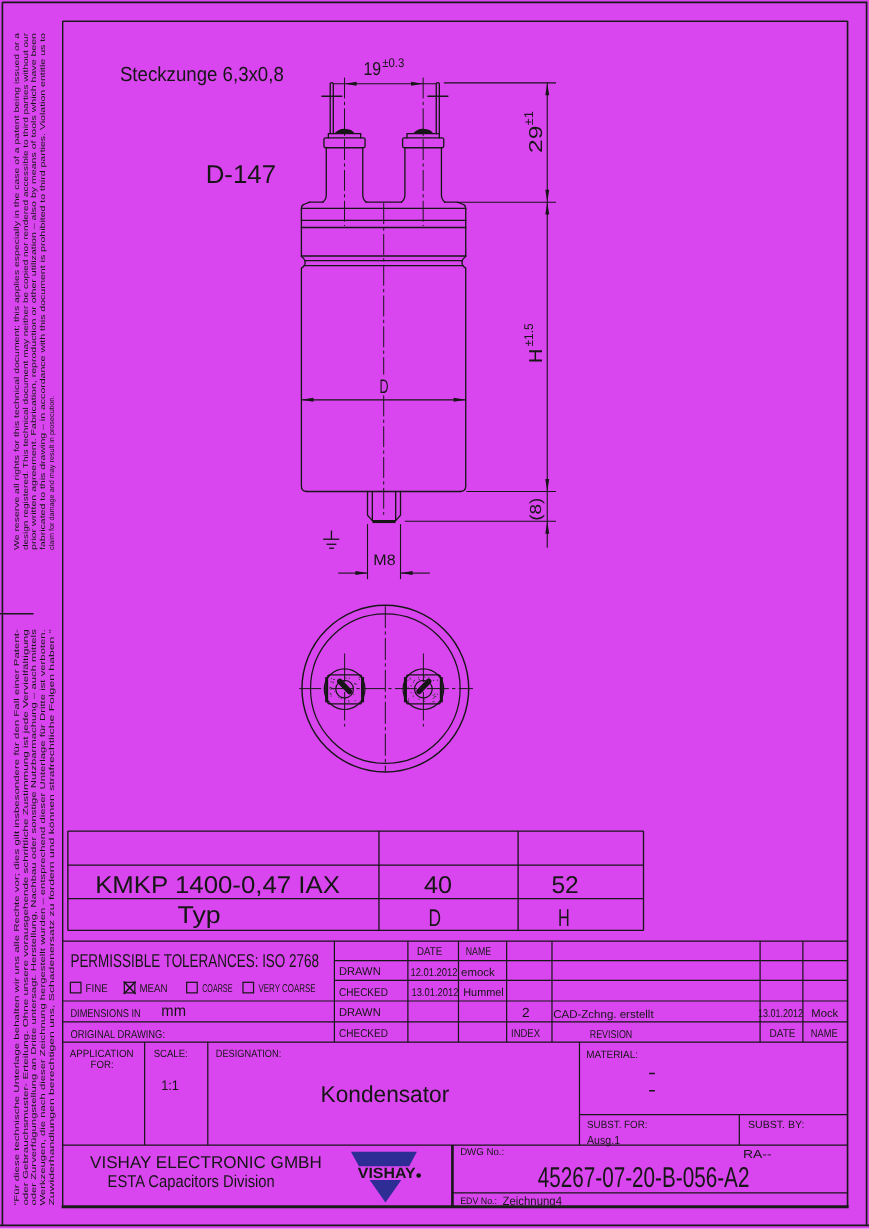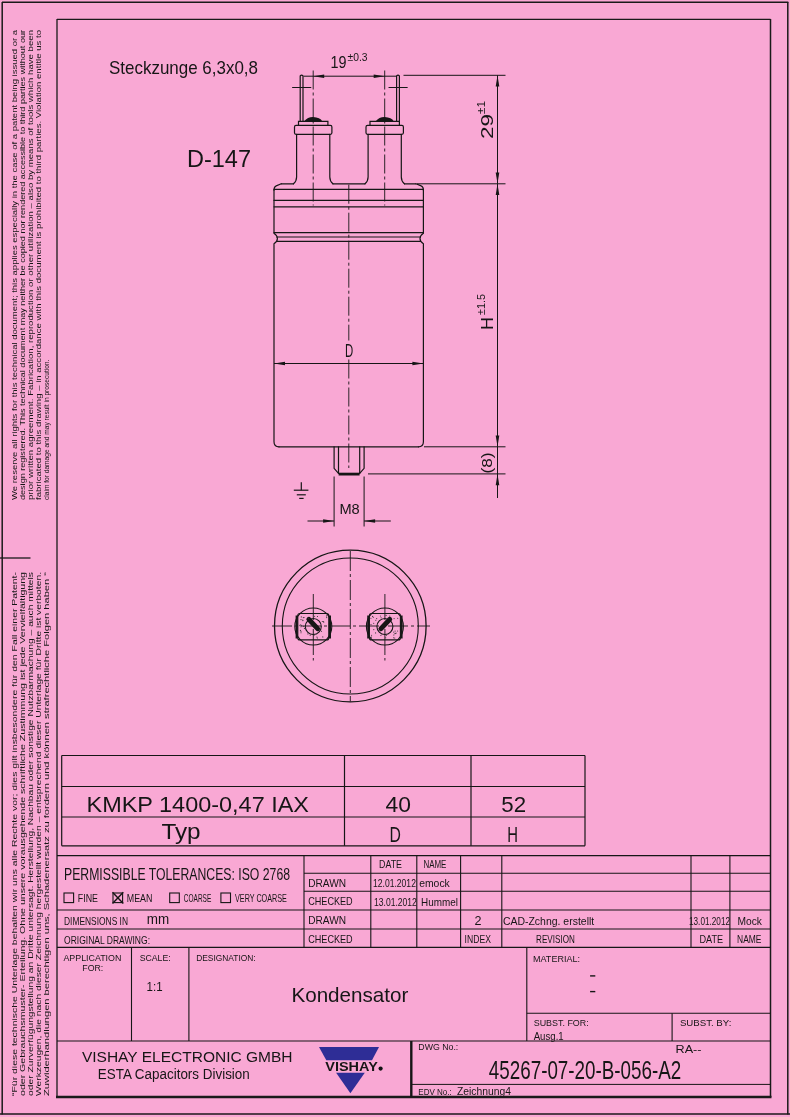--- a/index.html
+++ b/index.html
@@ -1,16 +1,16 @@
 <!DOCTYPE html>
 <html><head>
 <meta charset="utf-8">
 <style>
 html,body{margin:0;padding:0;background:#fff;}
-#page{position:relative;width:790px;height:1117px;background:#f9a8d4;overflow:hidden;}
+#page{position:relative;width:790px;height:1117px;background:#d946ef;overflow:hidden;}
 svg text{font-family:"Liberation Sans",sans-serif;fill:#161616;}
 </style>
 </head>
 <body>
 <div id="page">
 <svg width="790" height="1117" viewBox="0 0 790 1117" xmlns="http://www.w3.org/2000/svg">
 
 <g stroke="#1a1a1a" stroke-width="1.5" fill="none">
 <line x1="2" y1="2.2" x2="788.3" y2="2.2"></line>
 <line x1="2.2" y1="2" x2="2.2" y2="1114.5"></line>

